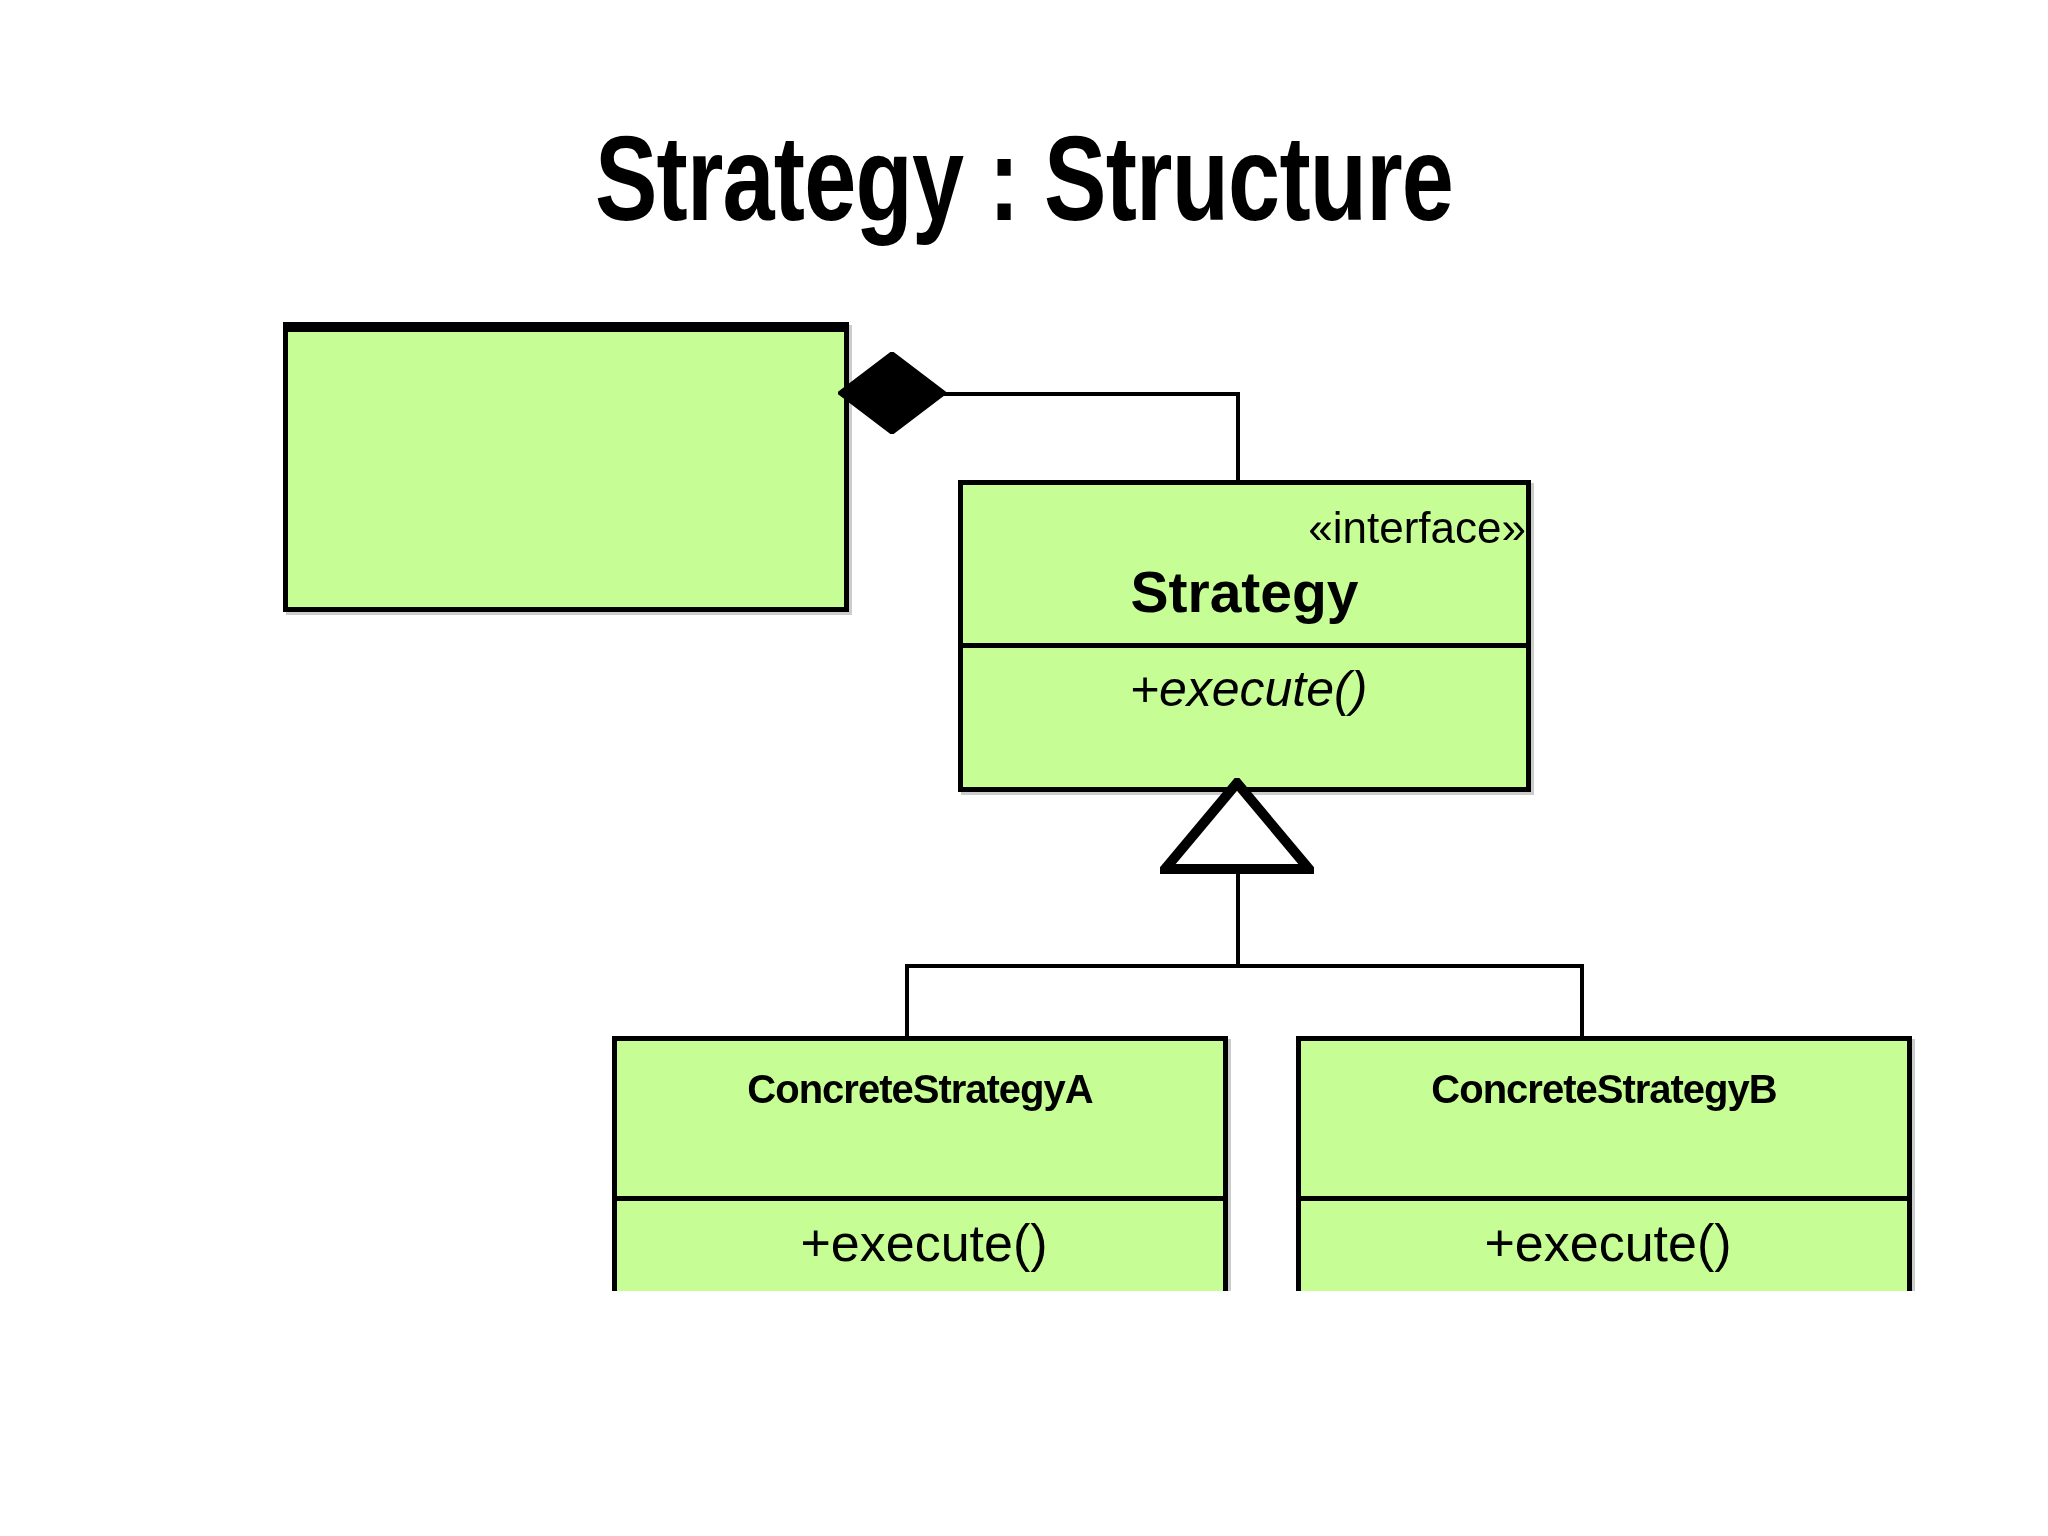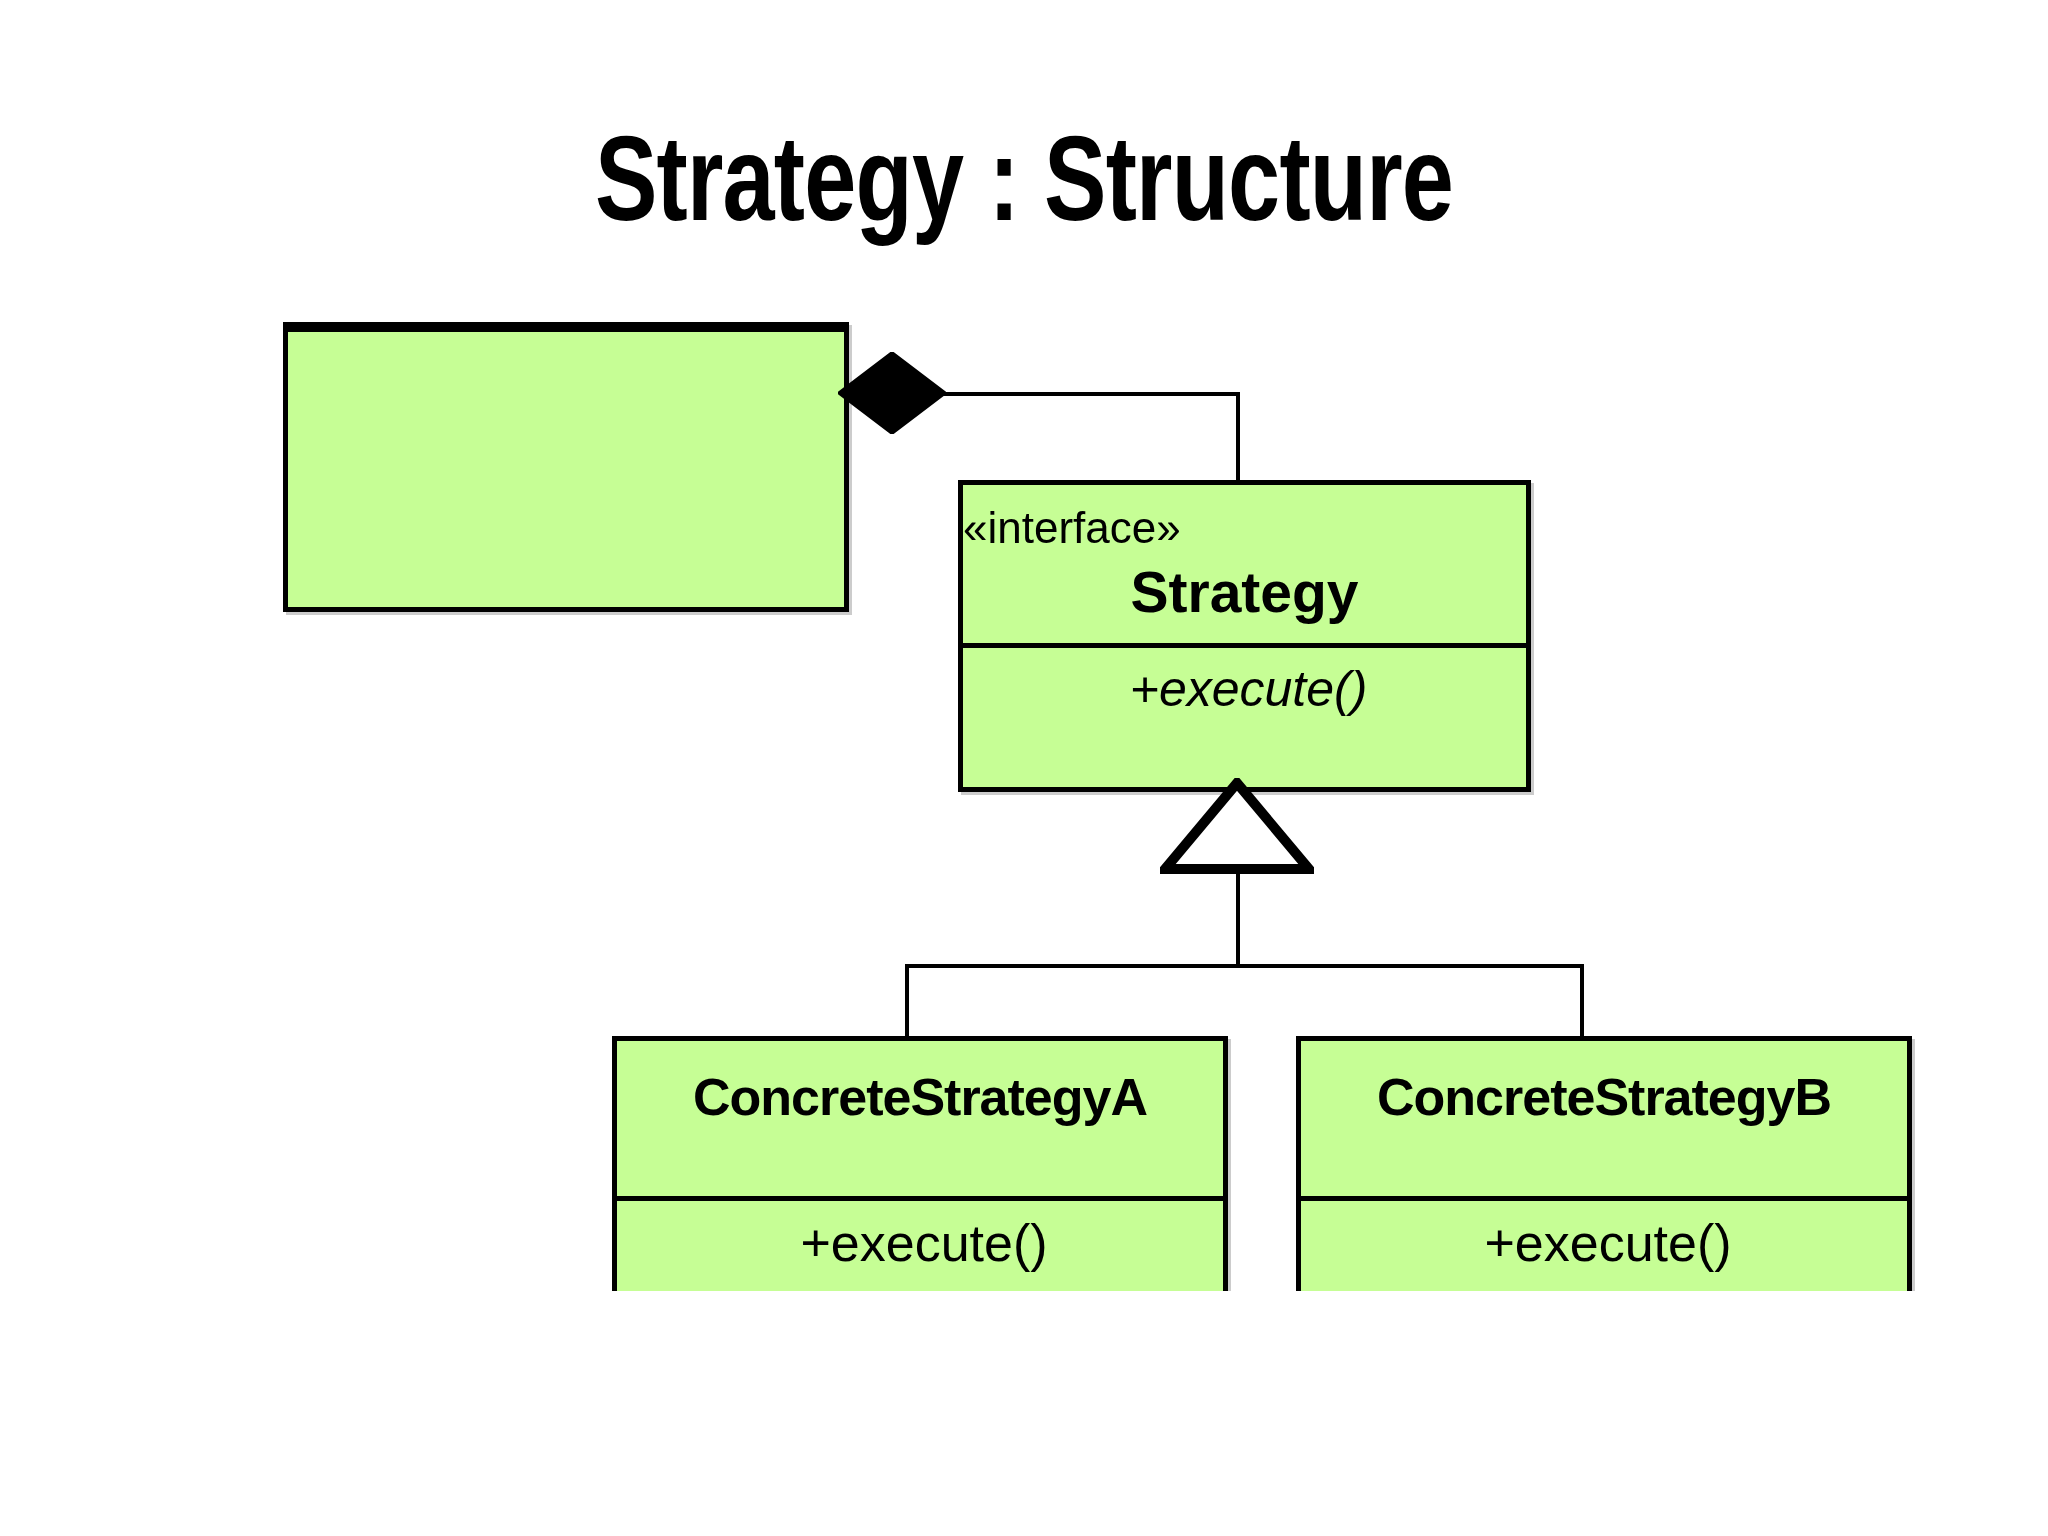--- a/index.html
+++ b/index.html
@@ -53,21 +53,21 @@
     border-top: 5px solid #000000;
   }
   .cls-name {
     text-align: center;
     font-family: "Liberation Sans", "DejaVu Sans", sans-serif;
     font-weight: bold;
     color: #000000;
     white-space: nowrap;
   }
   .cls-stereotype {
-    text-align: left;
+    text-align: right;
     font-family: "Liberation Sans", "DejaVu Sans", sans-serif;
     font-weight: normal;
     color: #000000;
     white-space: nowrap;
   }
   .cls-member {
     text-align: center;
     font-family: "Liberation Sans", "DejaVu Sans", sans-serif;
     font-weight: normal;
     color: #000000;
@@ -89,21 +89,21 @@
   #class-strategy .c-head .cls-stereotype { font-size: 44px; padding-top: 18px; }
   #class-strategy .c-head .cls-name { font-size: 57px; padding-top: 6px; }
   #class-strategy .c-body { height: 144px; }
   #class-strategy .c-body .cls-member { font-size: 50px; padding: 12px 0 0 8px; }
 
   
   .concrete { top: 1036px; width: 616px; height: 300px; }
   #class-concretea { left: 612px; }
   #class-concreteb { left: 1296px; }
   .concrete .c-head { height: 155px; }
-  .concrete .c-head .cls-name { font-size: 52px; padding-top: 26px; letter-spacing: -1px; }
+  .concrete .c-head .cls-name { font-size: 40px; padding-top: 26px; letter-spacing: -1px; }
   .concrete .c-body { height: 135px; }
   .concrete .c-body .cls-member { font-size: 52px; padding: 12px 0 0 8px; }
 
   
   .line-h {
     position: absolute;
     background: #000000;
     height: 4px;
   }
   .line-v {

